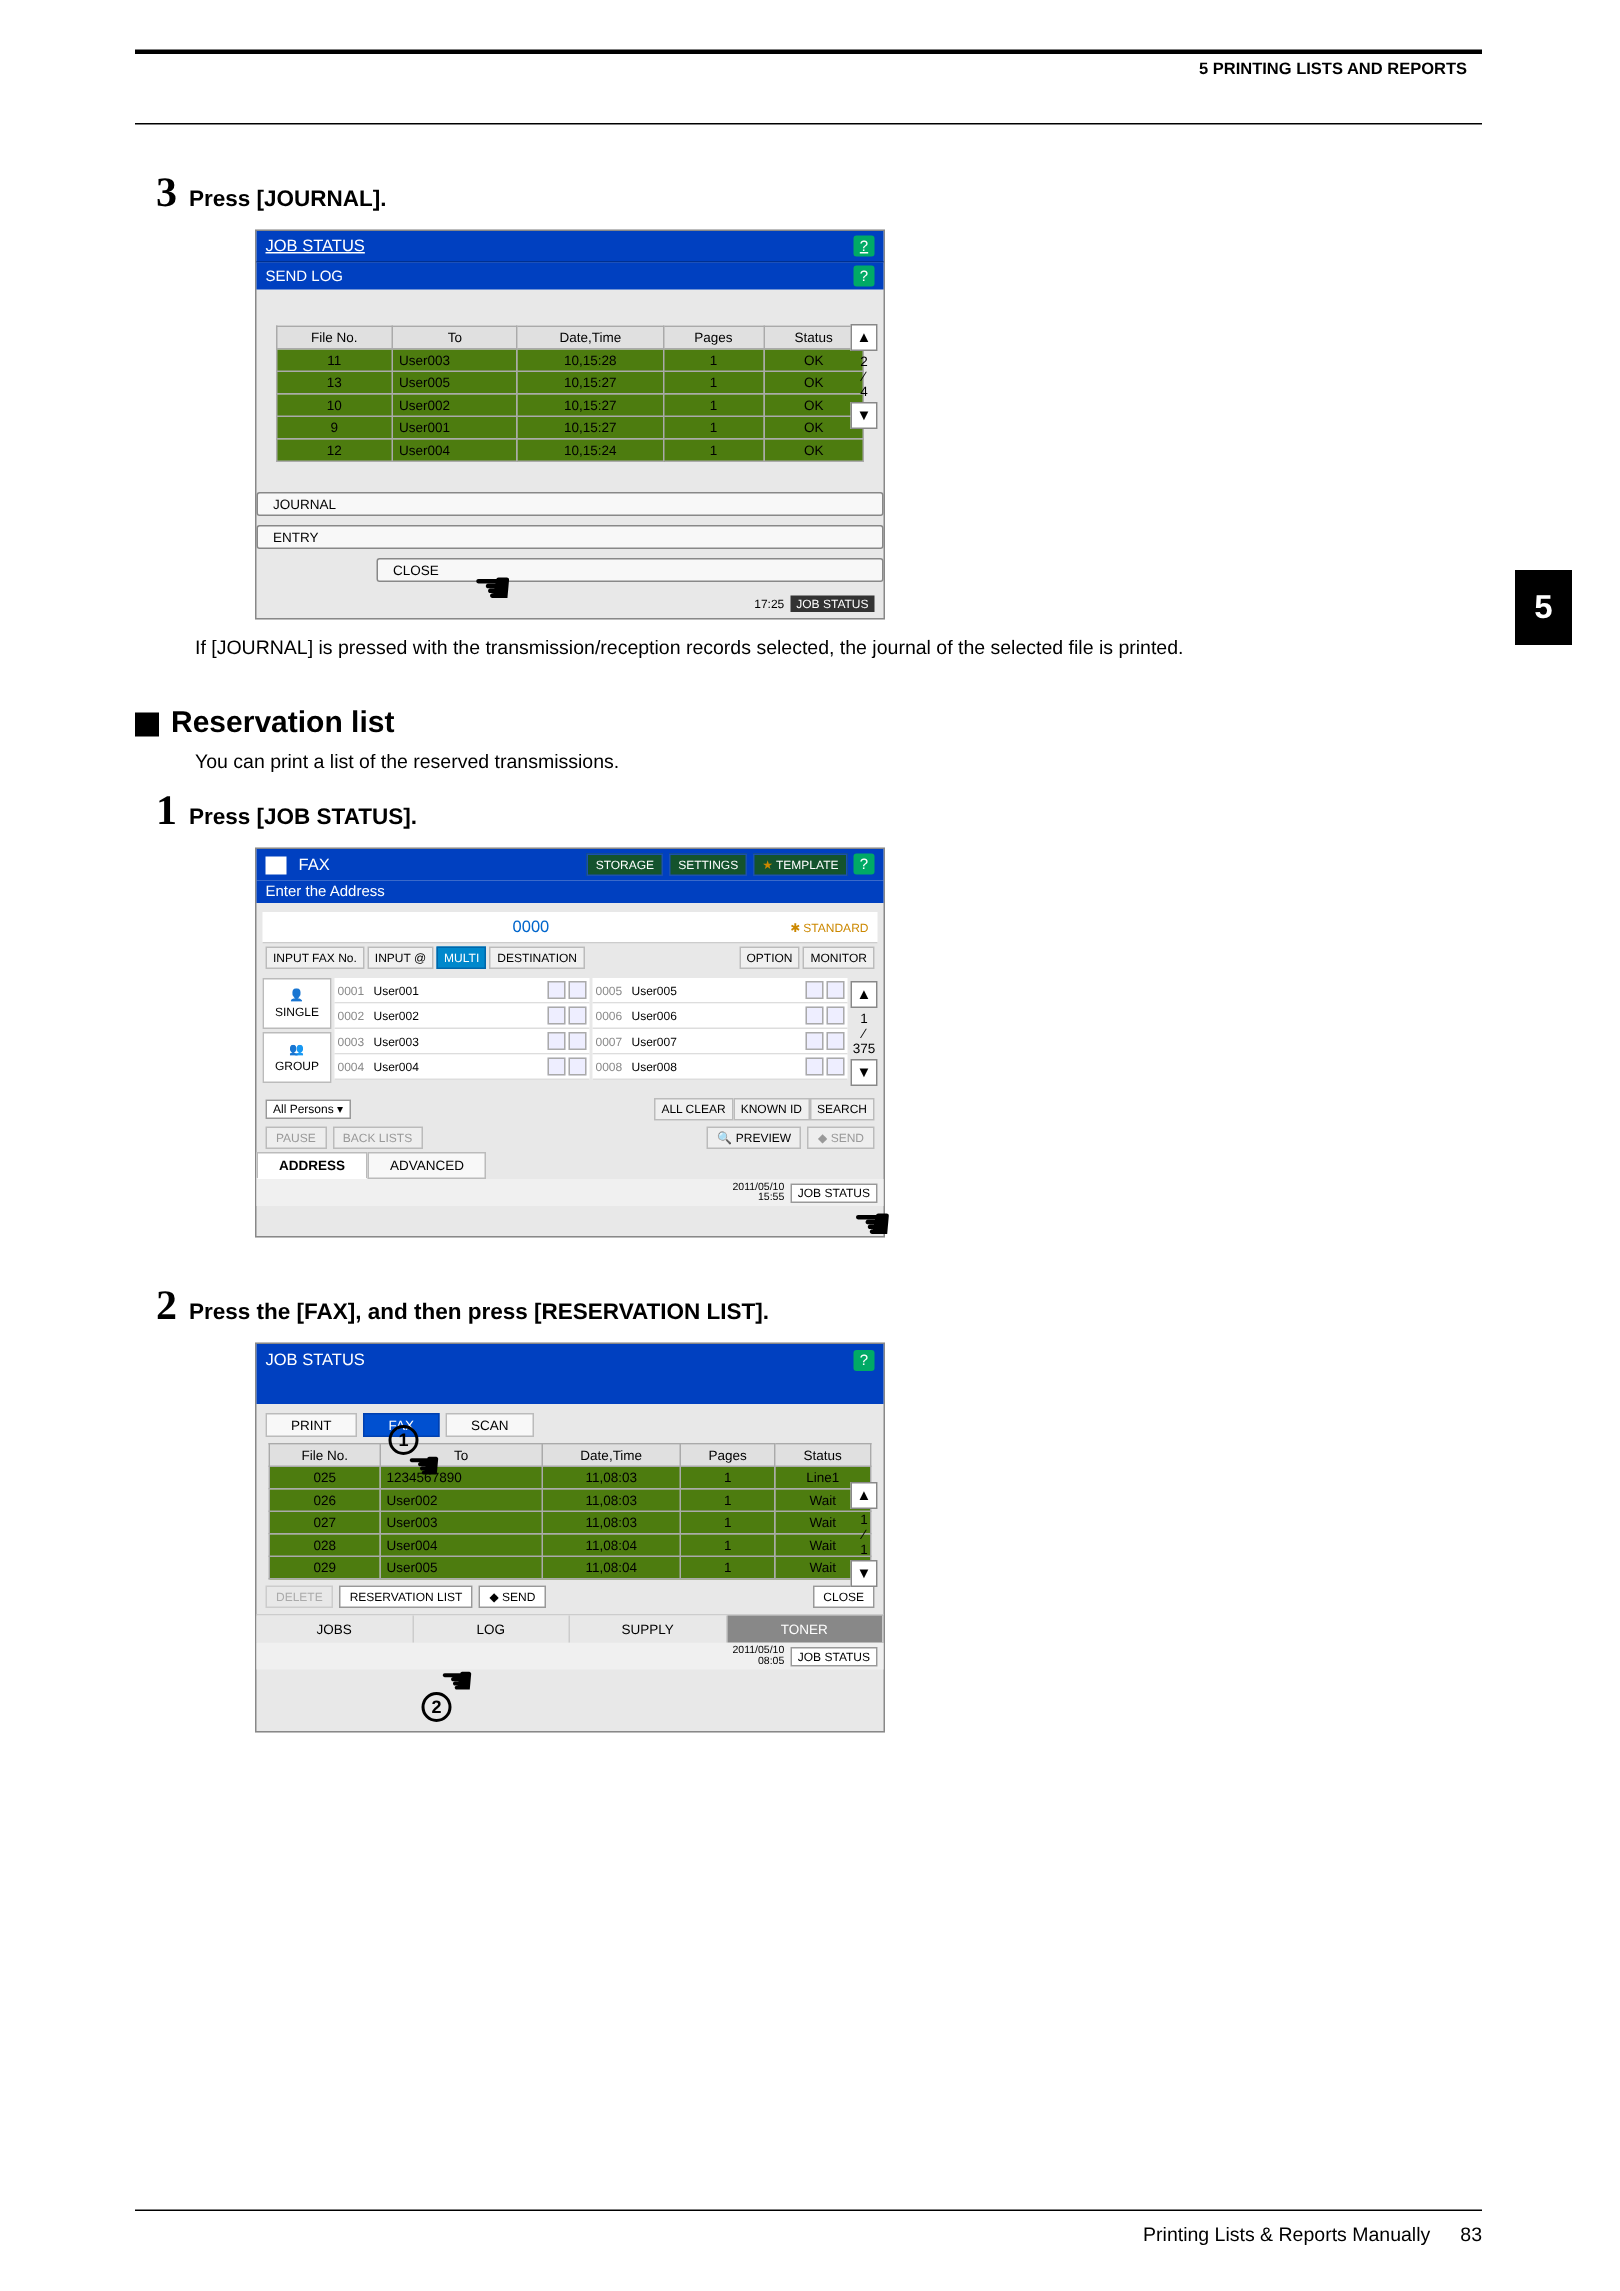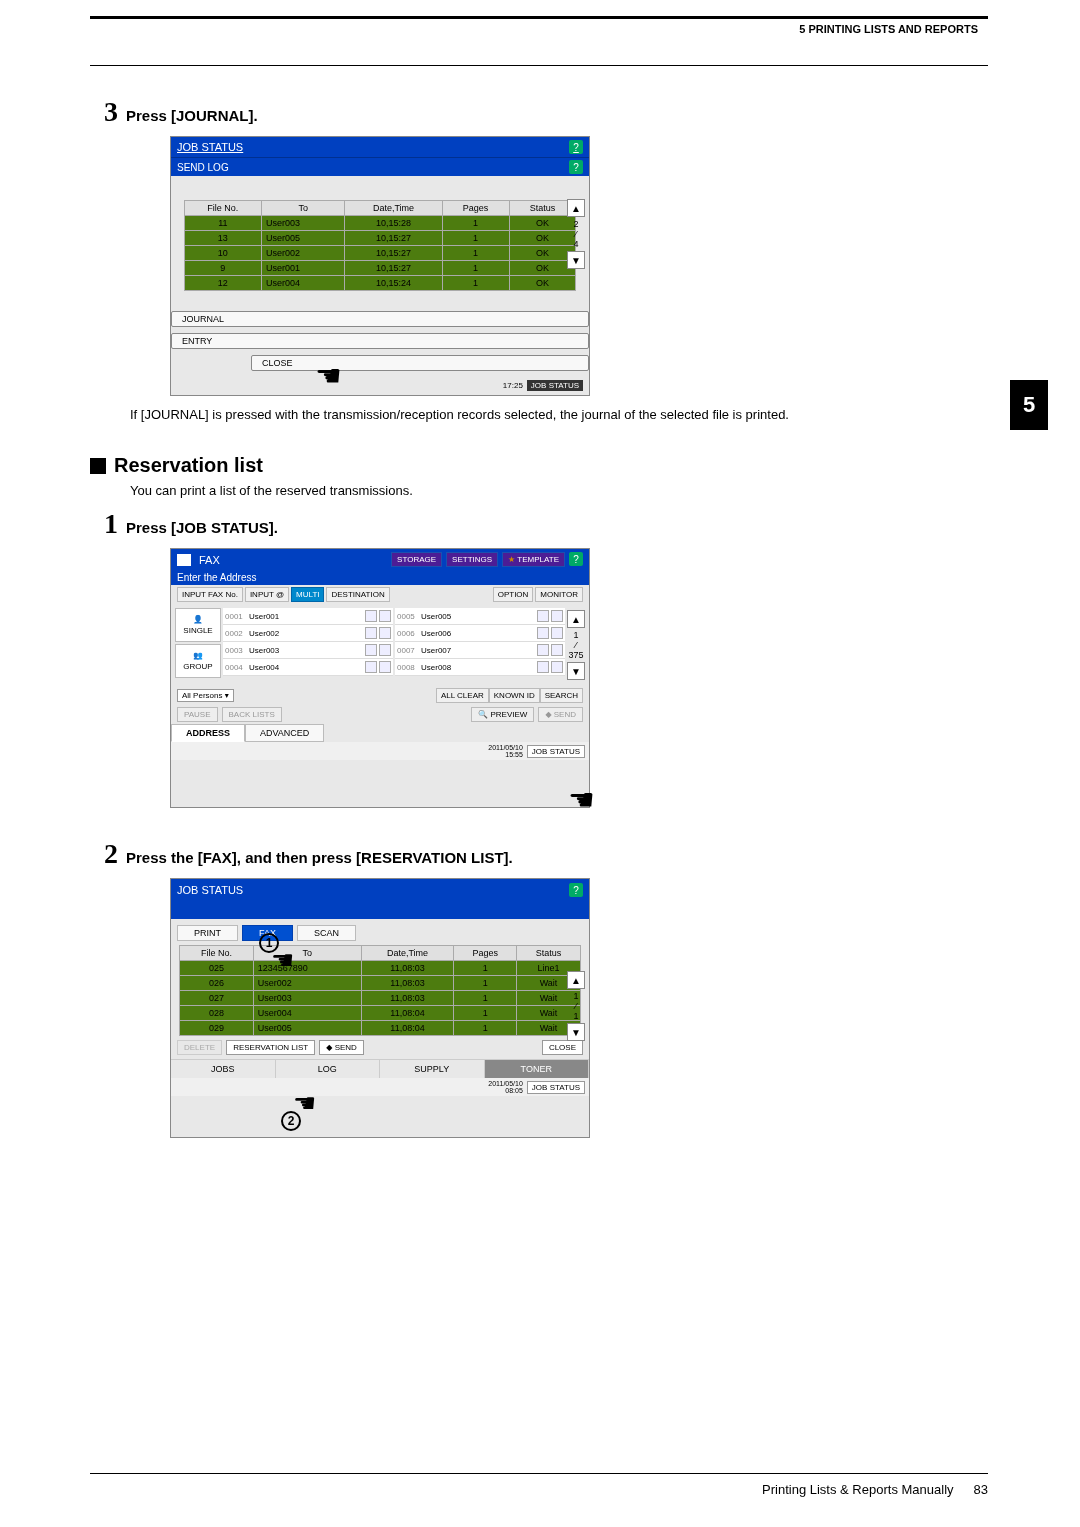--- a/index.html
+++ b/index.html
@@ -1,17 +1,17 @@
 <!DOCTYPE html>
 <html><head>
 <meta charset="utf-8">
 <style>
   * { box-sizing: border-box; margin: 0; padding: 0; }
   body { font-family: Arial, Helvetica, sans-serif; background: #fff; color: #000; }
-  .page { width: 1048px; height: 1527px; position: relative; padding: 16px 60px 40px 90px; }
+  .page { width: 1048px; height: 1527px; position: relative; padding: 33px 60px 40px 90px; }
   .header-bar { height: 3px; background: #000; margin-bottom: 4px; }
   .header-row { display: flex; justify-content: flex-end; font-size: 11px; font-weight: bold; color: #000; padding-right: 10px; }
   .top-rule { border-top: 1px solid #000; margin-top: 30px; }
 
   .content { margin-top: 30px; }
   .step { display: flex; align-items: baseline; margin-bottom: 8px; }
   .step-num { font-size: 28px; font-weight: bold; font-family: "Times New Roman", serif; width: 36px; text-align: right; padding-right: 8px; }
   .step-txt { font-size: 15px; font-weight: bold; }
   .sub-txt { font-size: 13px; margin-left: 40px; margin-top: 6px; margin-bottom: 10px; }
 
@@ -43,21 +43,21 @@
   .status-pill { background:#333; color:#fff; padding:1px 4px; }
   .pointer { position:absolute; font-size:30px; color:#000; left:144px; bottom:2px; }
   .pointer2 { position:absolute; font-size:30px; color:#000; right:-6px; bottom:-10px; }
   .pointer-circle { display:inline-flex; width:20px; height:20px; border:2px solid #000; border-radius:50%; align-items:center; justify-content:center; font-size:12px; font-weight:bold; position:absolute; }
 
   
   .shot2 { width: 420px; height: 260px; }
   .fax-top { background:#0040c0; color:#fff; font-size:11px; padding:3px 6px; display:flex; align-items:center; gap:8px; }
   .fax-icon { width:14px; height:12px; background:#fff; }
   .top-btns { margin-left:auto; display:flex; gap:4px; }
-  .top-btn { font-size:8px; background:#4c1d95; color:#fff; padding:2px 5px; border:1px solid #1a50b0; }
+  .top-btn { font-size:8px; background:#14532d; color:#fff; padding:2px 5px; border:1px solid #1a50b0; }
   .enter-addr { background:#0040c0; color:#fff; font-size:10px; padding:2px 6px; }
   .num-row { display:flex; justify-content:space-between; align-items:center; padding:4px 6px; background:#fff; border-bottom:1px solid #ccc; margin:6px 4px 0 4px; }
   .zeros { color:#06c; font-size:11px; }
   .standard { font-size:8px; color:#c80; display:flex; align-items:center; gap:2px; }
   .star { color:#c80; }
   .row-btns { display:flex; gap:2px; padding:2px 6px; font-size:8px; }
   .row-btn { border:1px solid #bbb; background:#f0f0f0; padding:2px 4px; }
   .row-btn.active { background:#08c; color:#fff; border-color:#06a;}
   .addr-area { display:flex; margin:4px; }
   .left-tabs { width:46px; display:flex; flex-direction:column; gap:2px; }
@@ -212,20 +212,28 @@
         <div class="fax-icon"></div>
         <span>FAX</span>
         <div class="top-btns">
           <div class="top-btn">STORAGE</div>
           <div class="top-btn">SETTINGS</div>
           <div class="top-btn"><span class="star">★</span> <span>TEMPLATE</span></div>
           <span class="help">?</span>
         </div>
       </div>
       <div class="enter-addr">Enter the Address</div>
+      <div class="num-row">
+        <span></span>
+        <span class="zeros">0000</span>
+        <span class="standard">
+            <span class="star">✱</span>
+            <span>STANDARD</span>
+          </span>
+      </div>
       <div class="row-btns">
         <div class="row-btn">INPUT FAX No.</div>
         <div class="row-btn">INPUT @</div>
         <div class="row-btn active">MULTI</div>
         <div class="row-btn">DESTINATION</div>
         <div style="flex:1"></div>
         <div class="row-btn">OPTION</div>
         <div class="row-btn">MONITOR</div>
       </div>
       <div class="addr-area">

